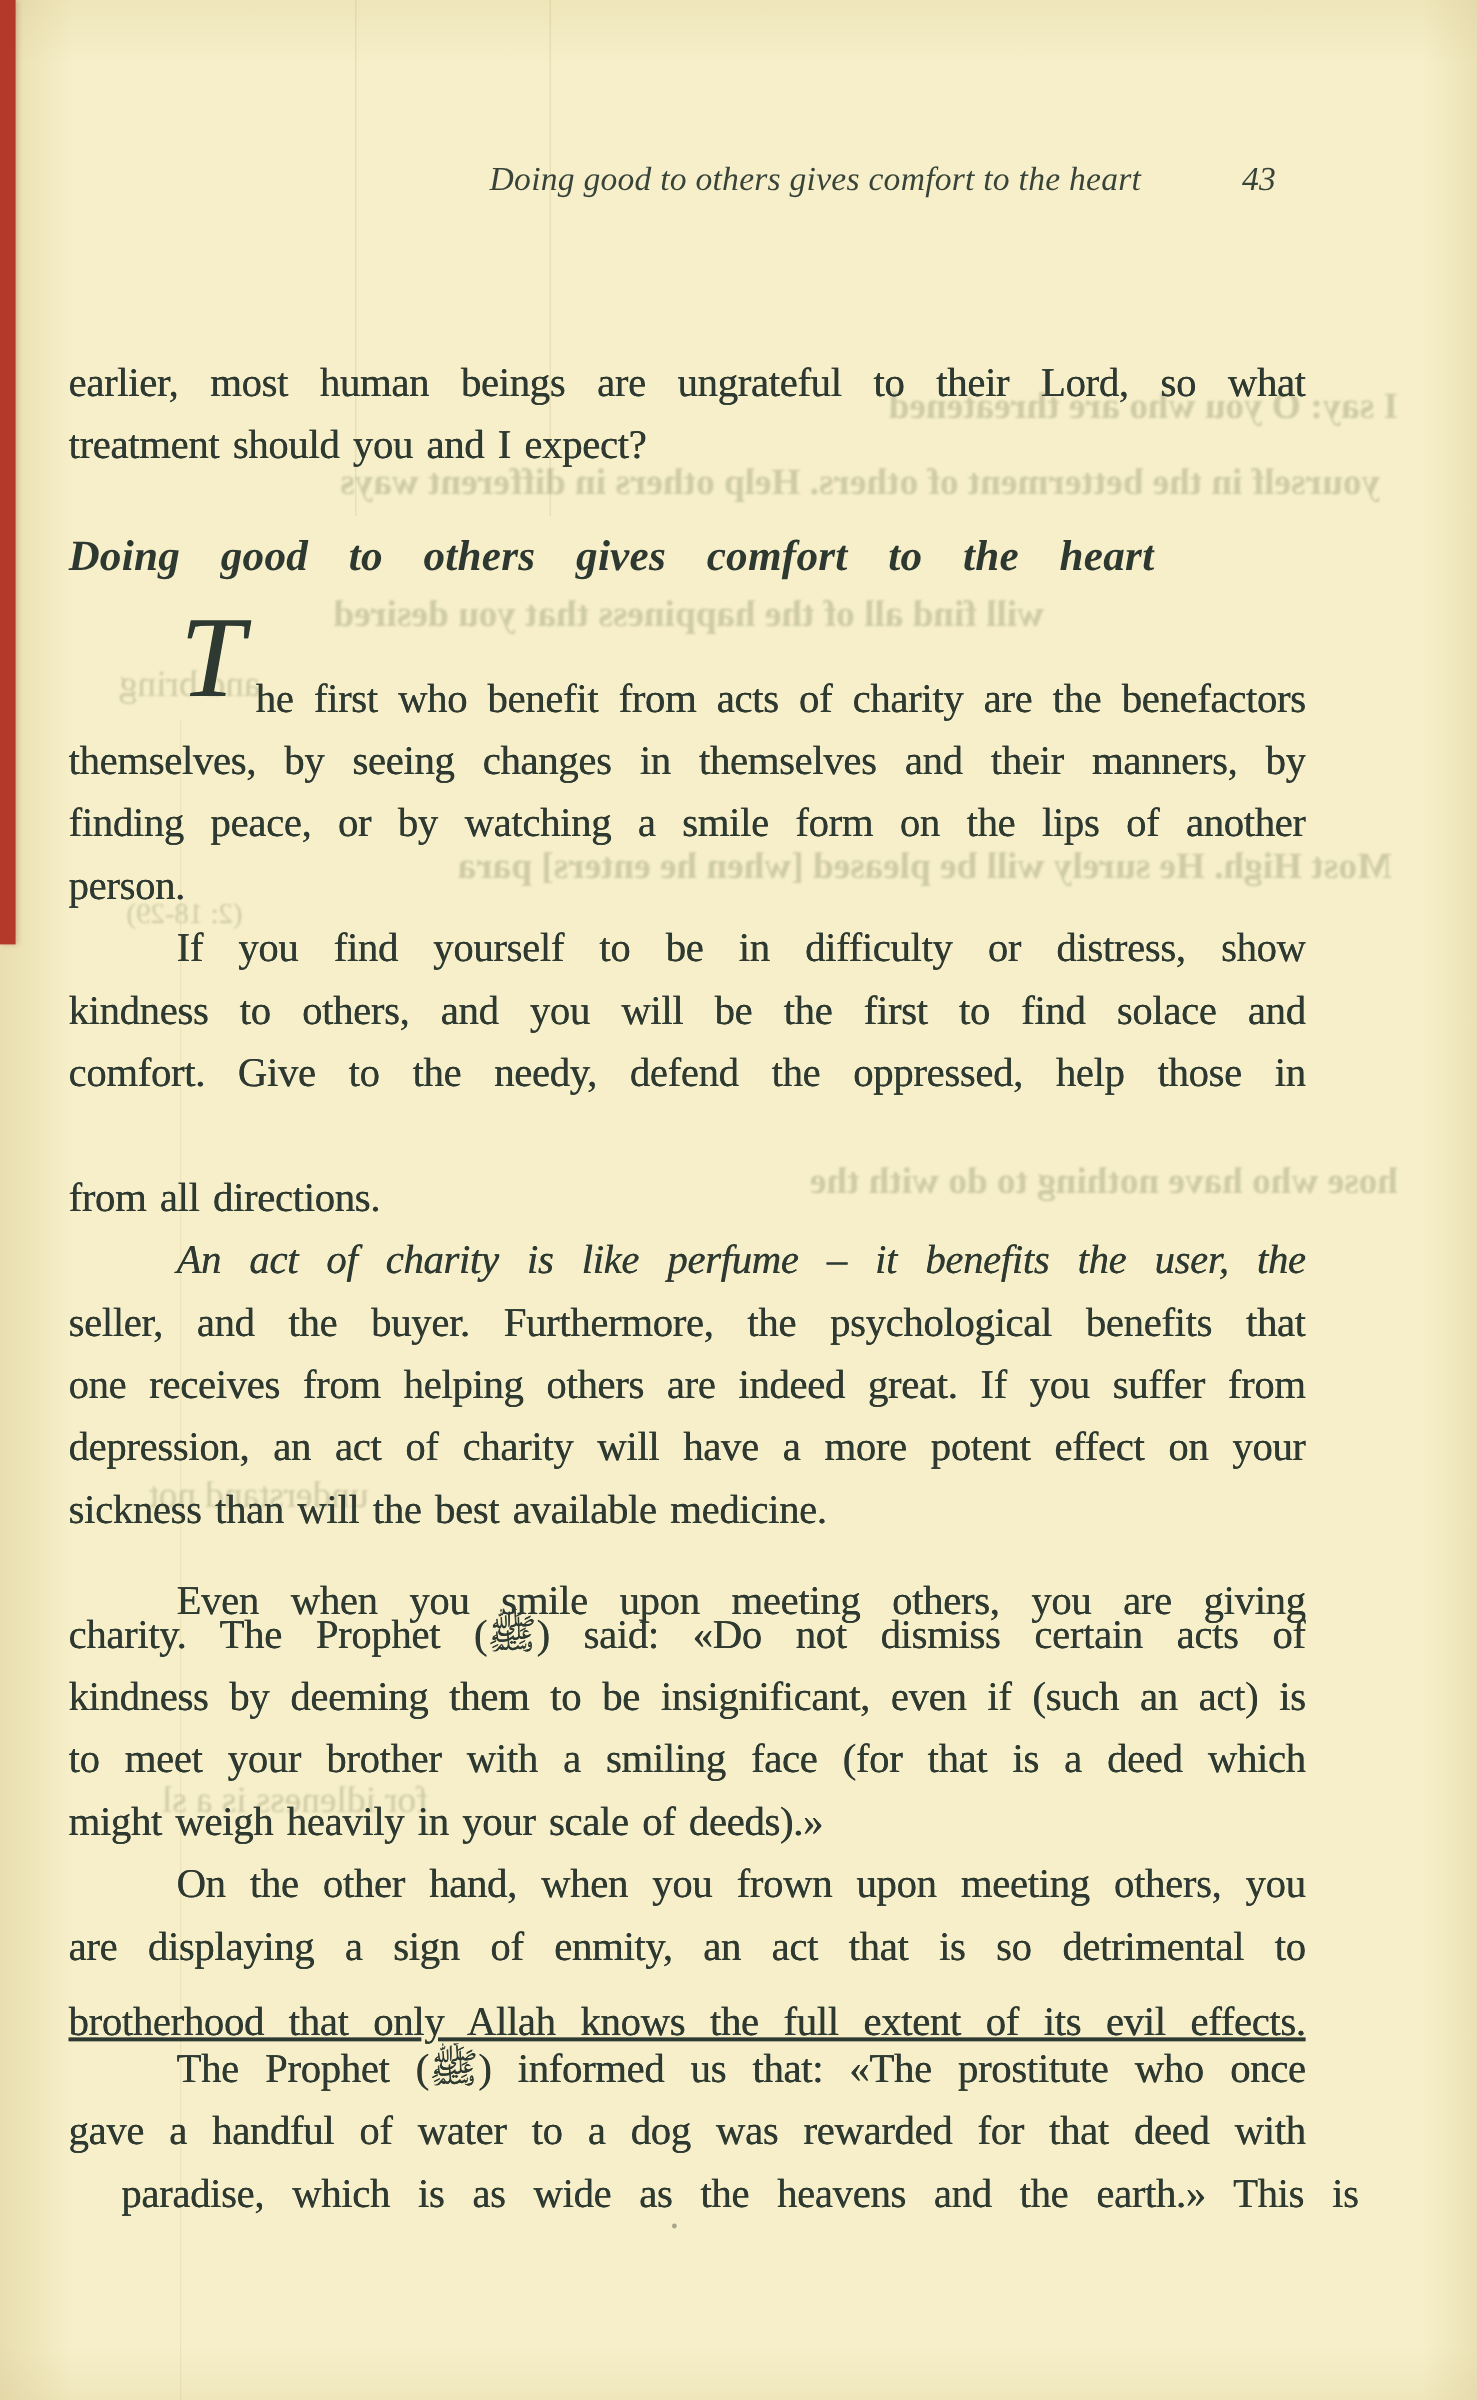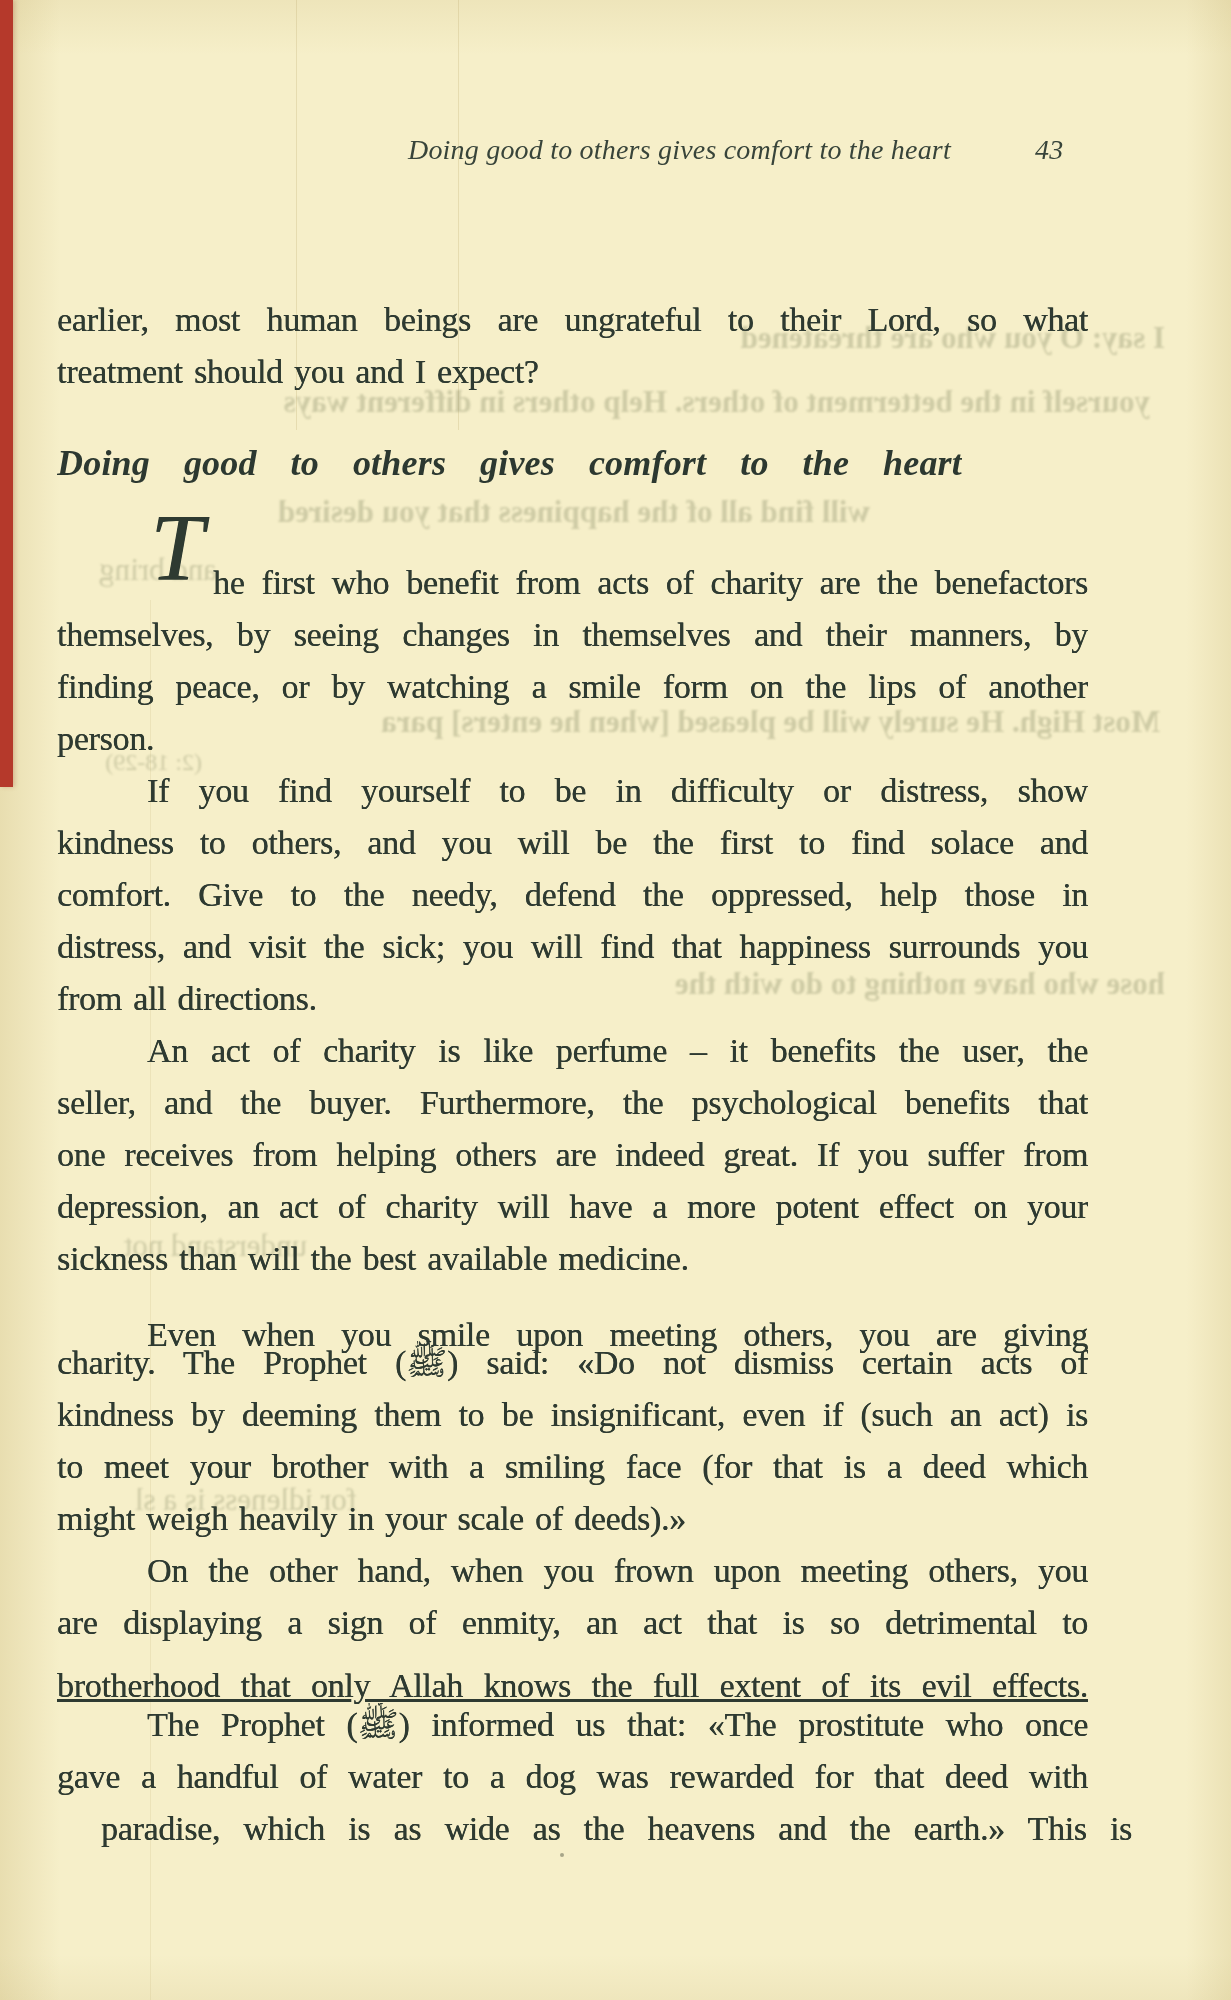--- a/index.html
+++ b/index.html
@@ -91,24 +91,23 @@
 
   <div class="drop-cap">T</div>
   <div class="line j dropline" style="top:561px;">he first who benefit from acts of charity are the benefactors</div>
   <div class="line j" style="top:613px;">themselves, by seeing changes in themselves and their manners, by</div>
   <div class="line j" style="top:665px;">finding peace, or by watching a smile form on the lips of another</div>
   <div class="line" style="top:717px;">person.</div>
 
   <div class="line j ind" style="top:769px;">If you find yourself to be in difficulty or distress, show</div>
   <div class="line j" style="top:821px;">kindness to others, and you will be the first to find solace and</div>
   <div class="line j" style="top:873px;">comfort. Give to the needy, defend the oppressed, help those in</div>
-  <div class="line j" style="top:925px;">distress, and visit the sick; you will find that happiness surrounds you</div>
   <div class="line" style="top:977px;">from all directions.</div>
 
-  <div class="line j ind" style="top:1029px;">An act of charity is like perfume – it benefits the user, the</div>
+  <div class="line j ind" style="top:1029px;font-style:italic;">An act of charity is like perfume – it benefits the user, the</div>
   <div class="line j" style="top:1081px;">seller, and the buyer. Furthermore, the psychological benefits that</div>
   <div class="line j" style="top:1133px;">one receives from helping others are indeed great. If you suffer from</div>
   <div class="line j" style="top:1185px;">depression, an act of charity will have a more potent effect on your</div>
   <div class="line" style="top:1237px;">sickness than will the best available medicine.</div>
 
   <div class="line j ind" style="top:1289px;margin-top:24px;">Even when you smile upon meeting others, you are giving</div>
   <div class="line j" style="top:1341px;">charity. The Prophet (ﷺ) said: «Do not dismiss certain acts of</div>
   <div class="line j" style="top:1393px;">kindness by deeming them to be insignificant, even if (such an act) is</div>
   <div class="line j" style="top:1445px;">to meet your brother with a smiling face (for that is a deed which</div>
   <div class="line" style="top:1497px;">might weigh heavily in your scale of deeds).»</div>

